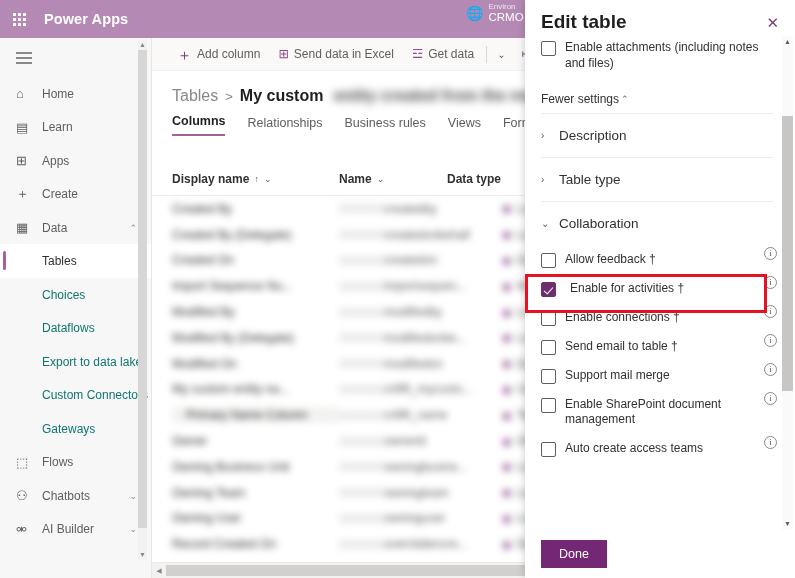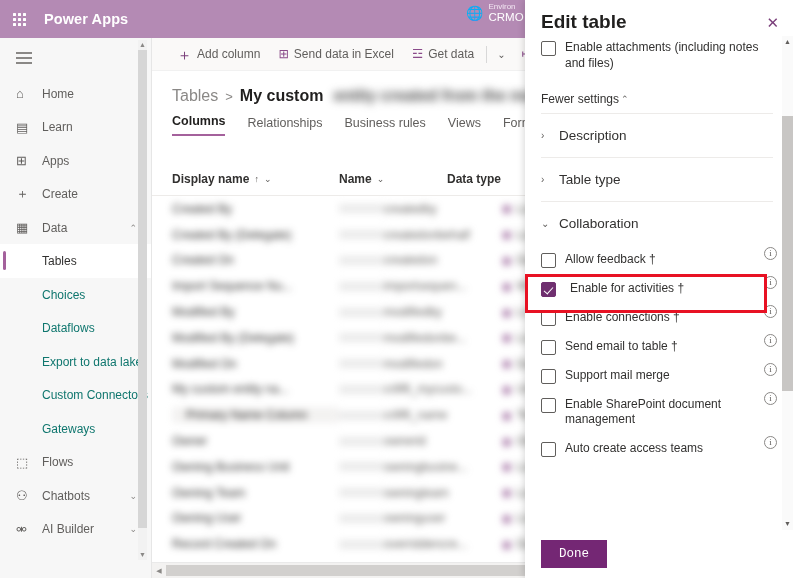--- a/index.html
+++ b/index.html
@@ -224,21 +224,21 @@
     position: absolute; left: 0; width: 11px; height: 12px; line-height: 12px;
     text-align: center; font-size: 7px; color: #605e5c;
   }
 
   .panel-foot {
     position: absolute; bottom: 0; left: 0; width: 270px; height: 48px;
     background: #fff; display: flex; align-items: center; gap: 9px; padding-left: 16px;
   }
   .btn-primary {
     background: #742774; color: #fff; border: none; font-size: 12.5px;
-    padding: 0 18px; height: 28px; cursor: pointer; font-family: Liberation Mono, monospace;
+    padding: 0 18px; height: 28px; cursor: pointer; font-family: Liberation Sans, sans-serif;
   }
   .btn-default {
     background: #fff; color: #323130; border: 1px solid #8a8886; font-size: 12.5px;
     padding: 0 18px; height: 28px; cursor: pointer; font-family: "Liberation Sans", sans-serif;
   }
 </style>
 </head>
 <body>
 
 <div id="app">

